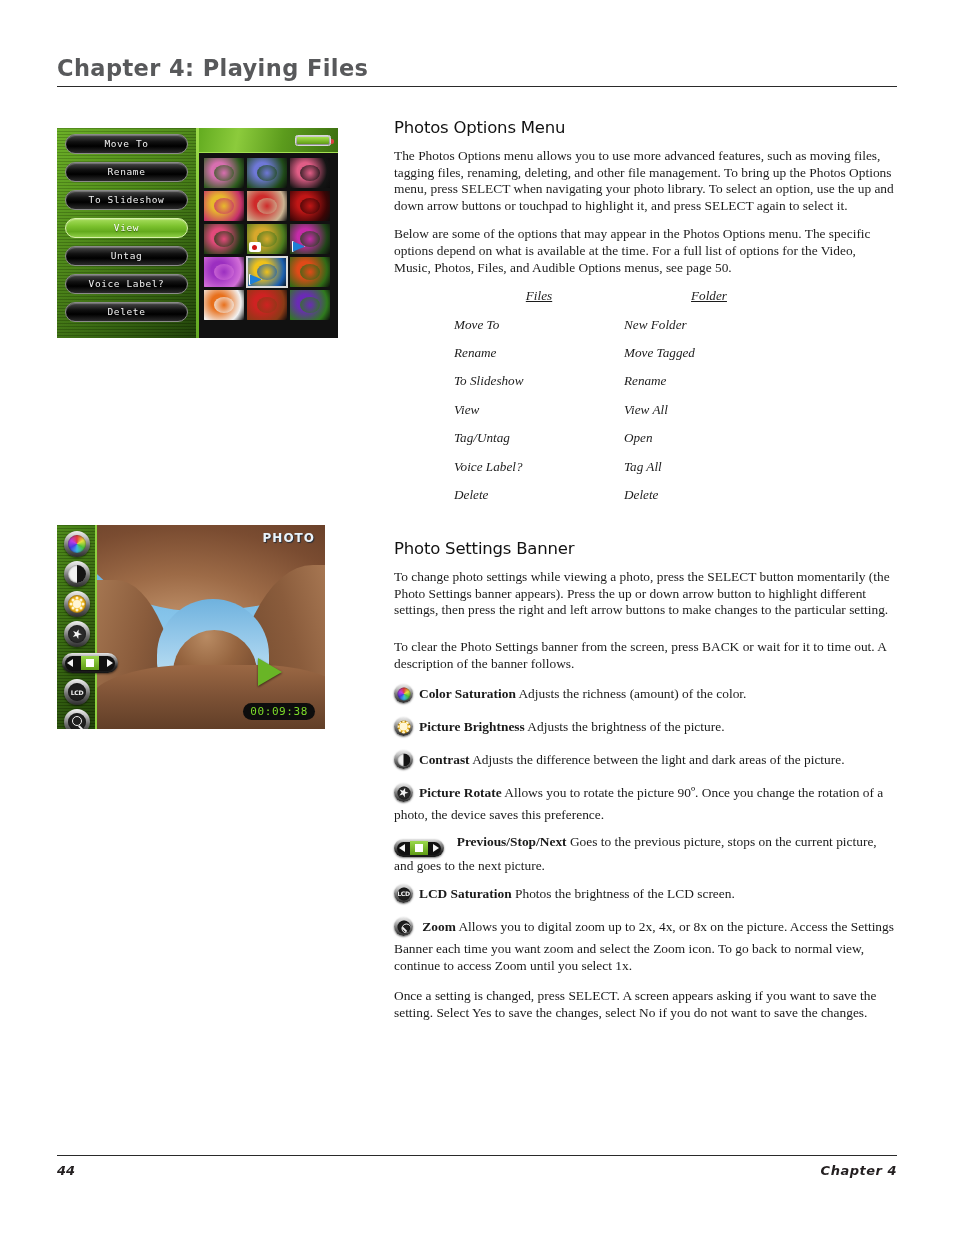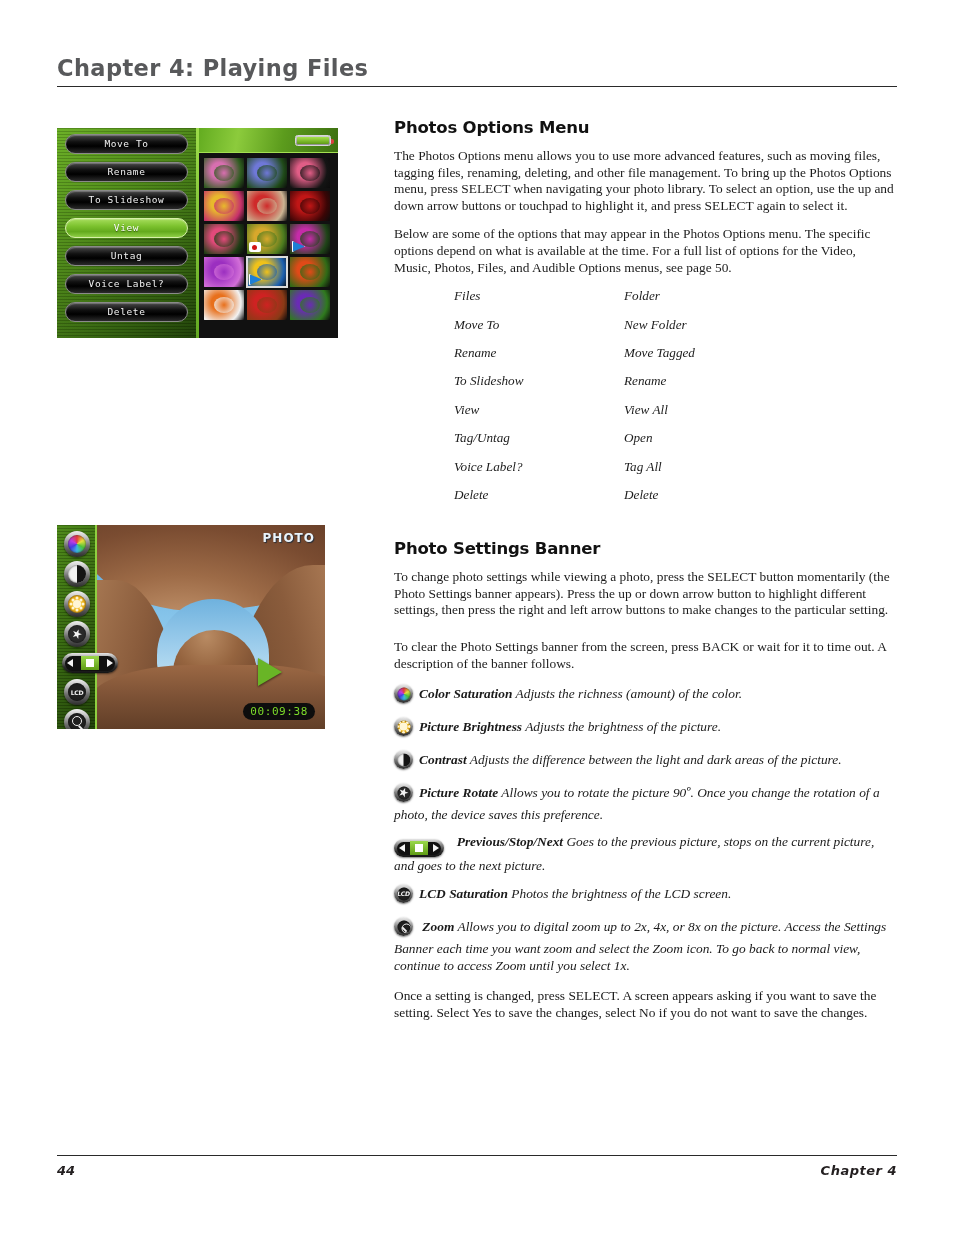--- a/index.html
+++ b/index.html
@@ -68,21 +68,21 @@
 
   
   .text-col {
     position: absolute;
     left: 394px;
     top: 118px;
     width: 500px;
   }
   h2.section-head {
     font-family: "DejaVu Sans", sans-serif;
-    font-weight: bold;
+    font-weight: normal;
     font-size: 16.5px;
     color: #111;
     margin: 0 0 11px 0;
     letter-spacing: -0.2px;
   }
   p.body {
     font-family: "Liberation Serif", serif;
     font-size: 13.4px;
     line-height: 16.6px;
     margin: 0 0 12px 0;
@@ -99,25 +99,27 @@
     font-family: "Liberation Serif", serif;
     font-style: italic;
     font-size: 13.2px;
     padding: 0 0 12.4px 0;
     color: #1c1c1c;
     vertical-align: top;
   }
   .option-table td.col-a { width: 170px; }
   .option-table td.col-b { width: 170px; }
   .option-table tr.head td {
+    text-decoration: underline;
     padding-bottom: 12.4px;
-  }
-
-  
-  .icon-list { margin-top: 8px; font-style: italic; }
+    text-align: center;
+  }
+
+  
+  .icon-list { margin-top: 8px; }
   .icon-row {
     position: relative;
     margin-bottom: 10px;
     font-family: "Liberation Serif", serif;
     font-size: 13.4px;
     line-height: 17px;
     padding-left: 0;
   }
   .icon-row .glyph {
     display: inline-block;

